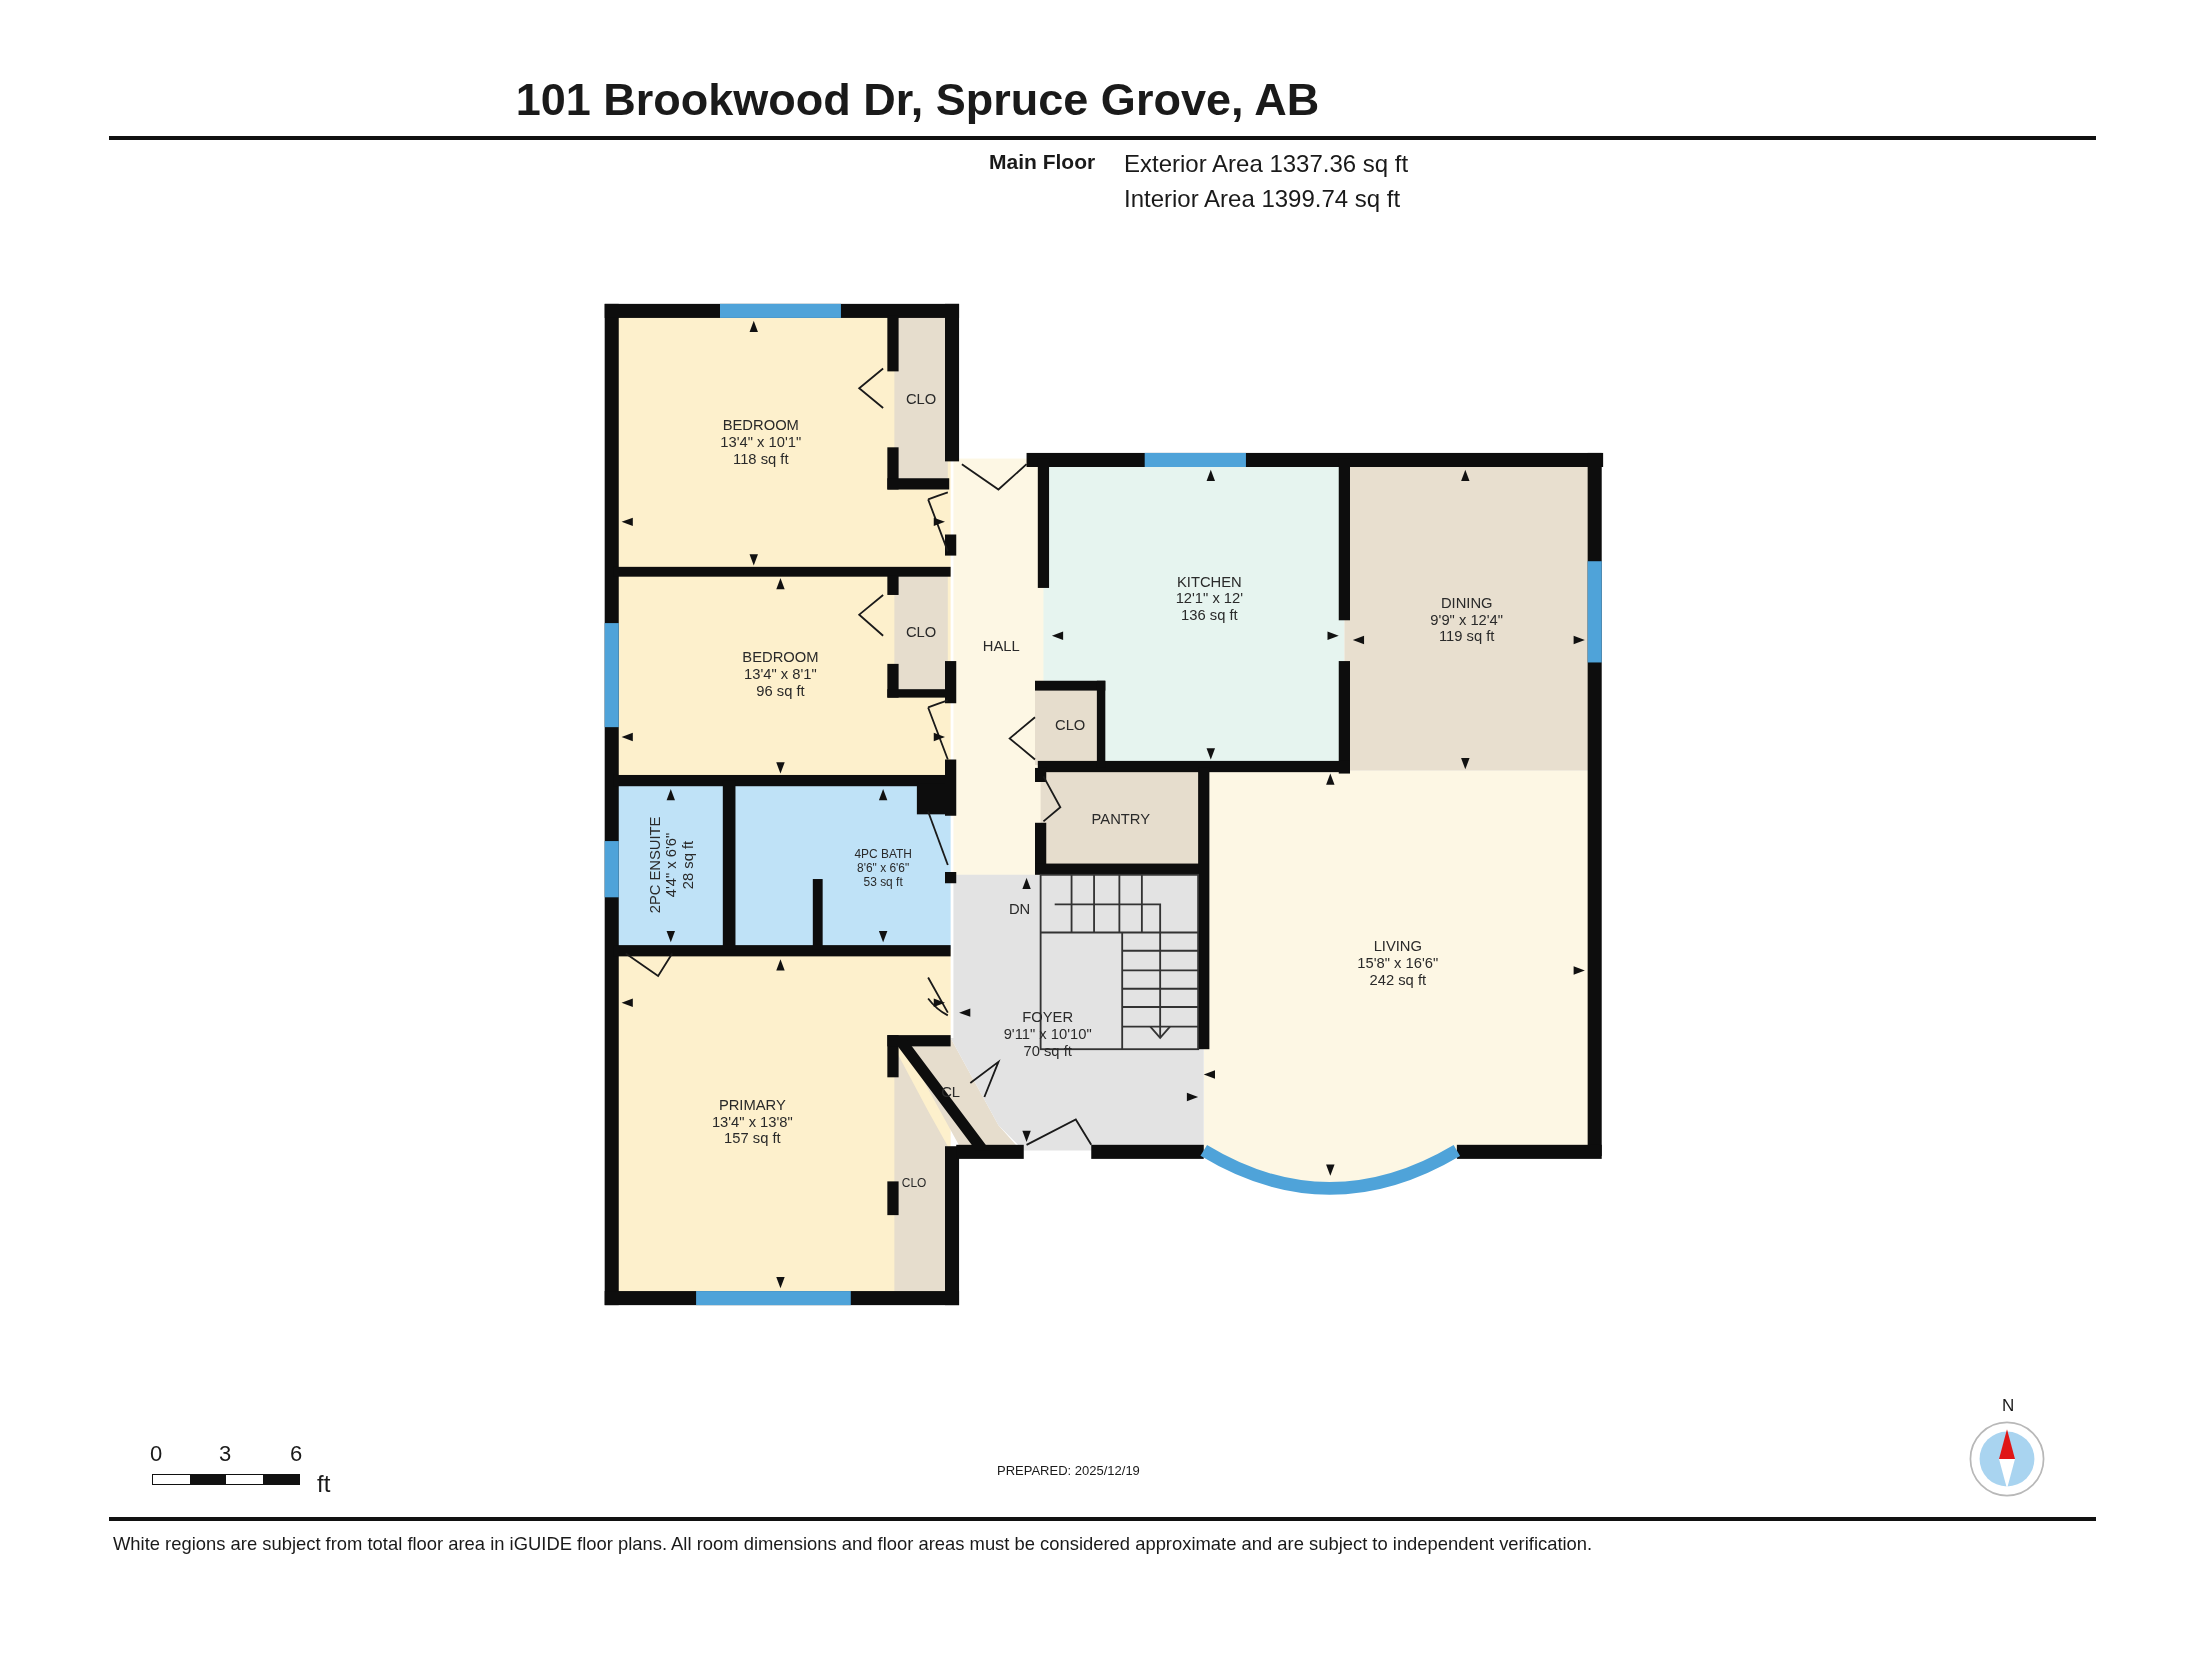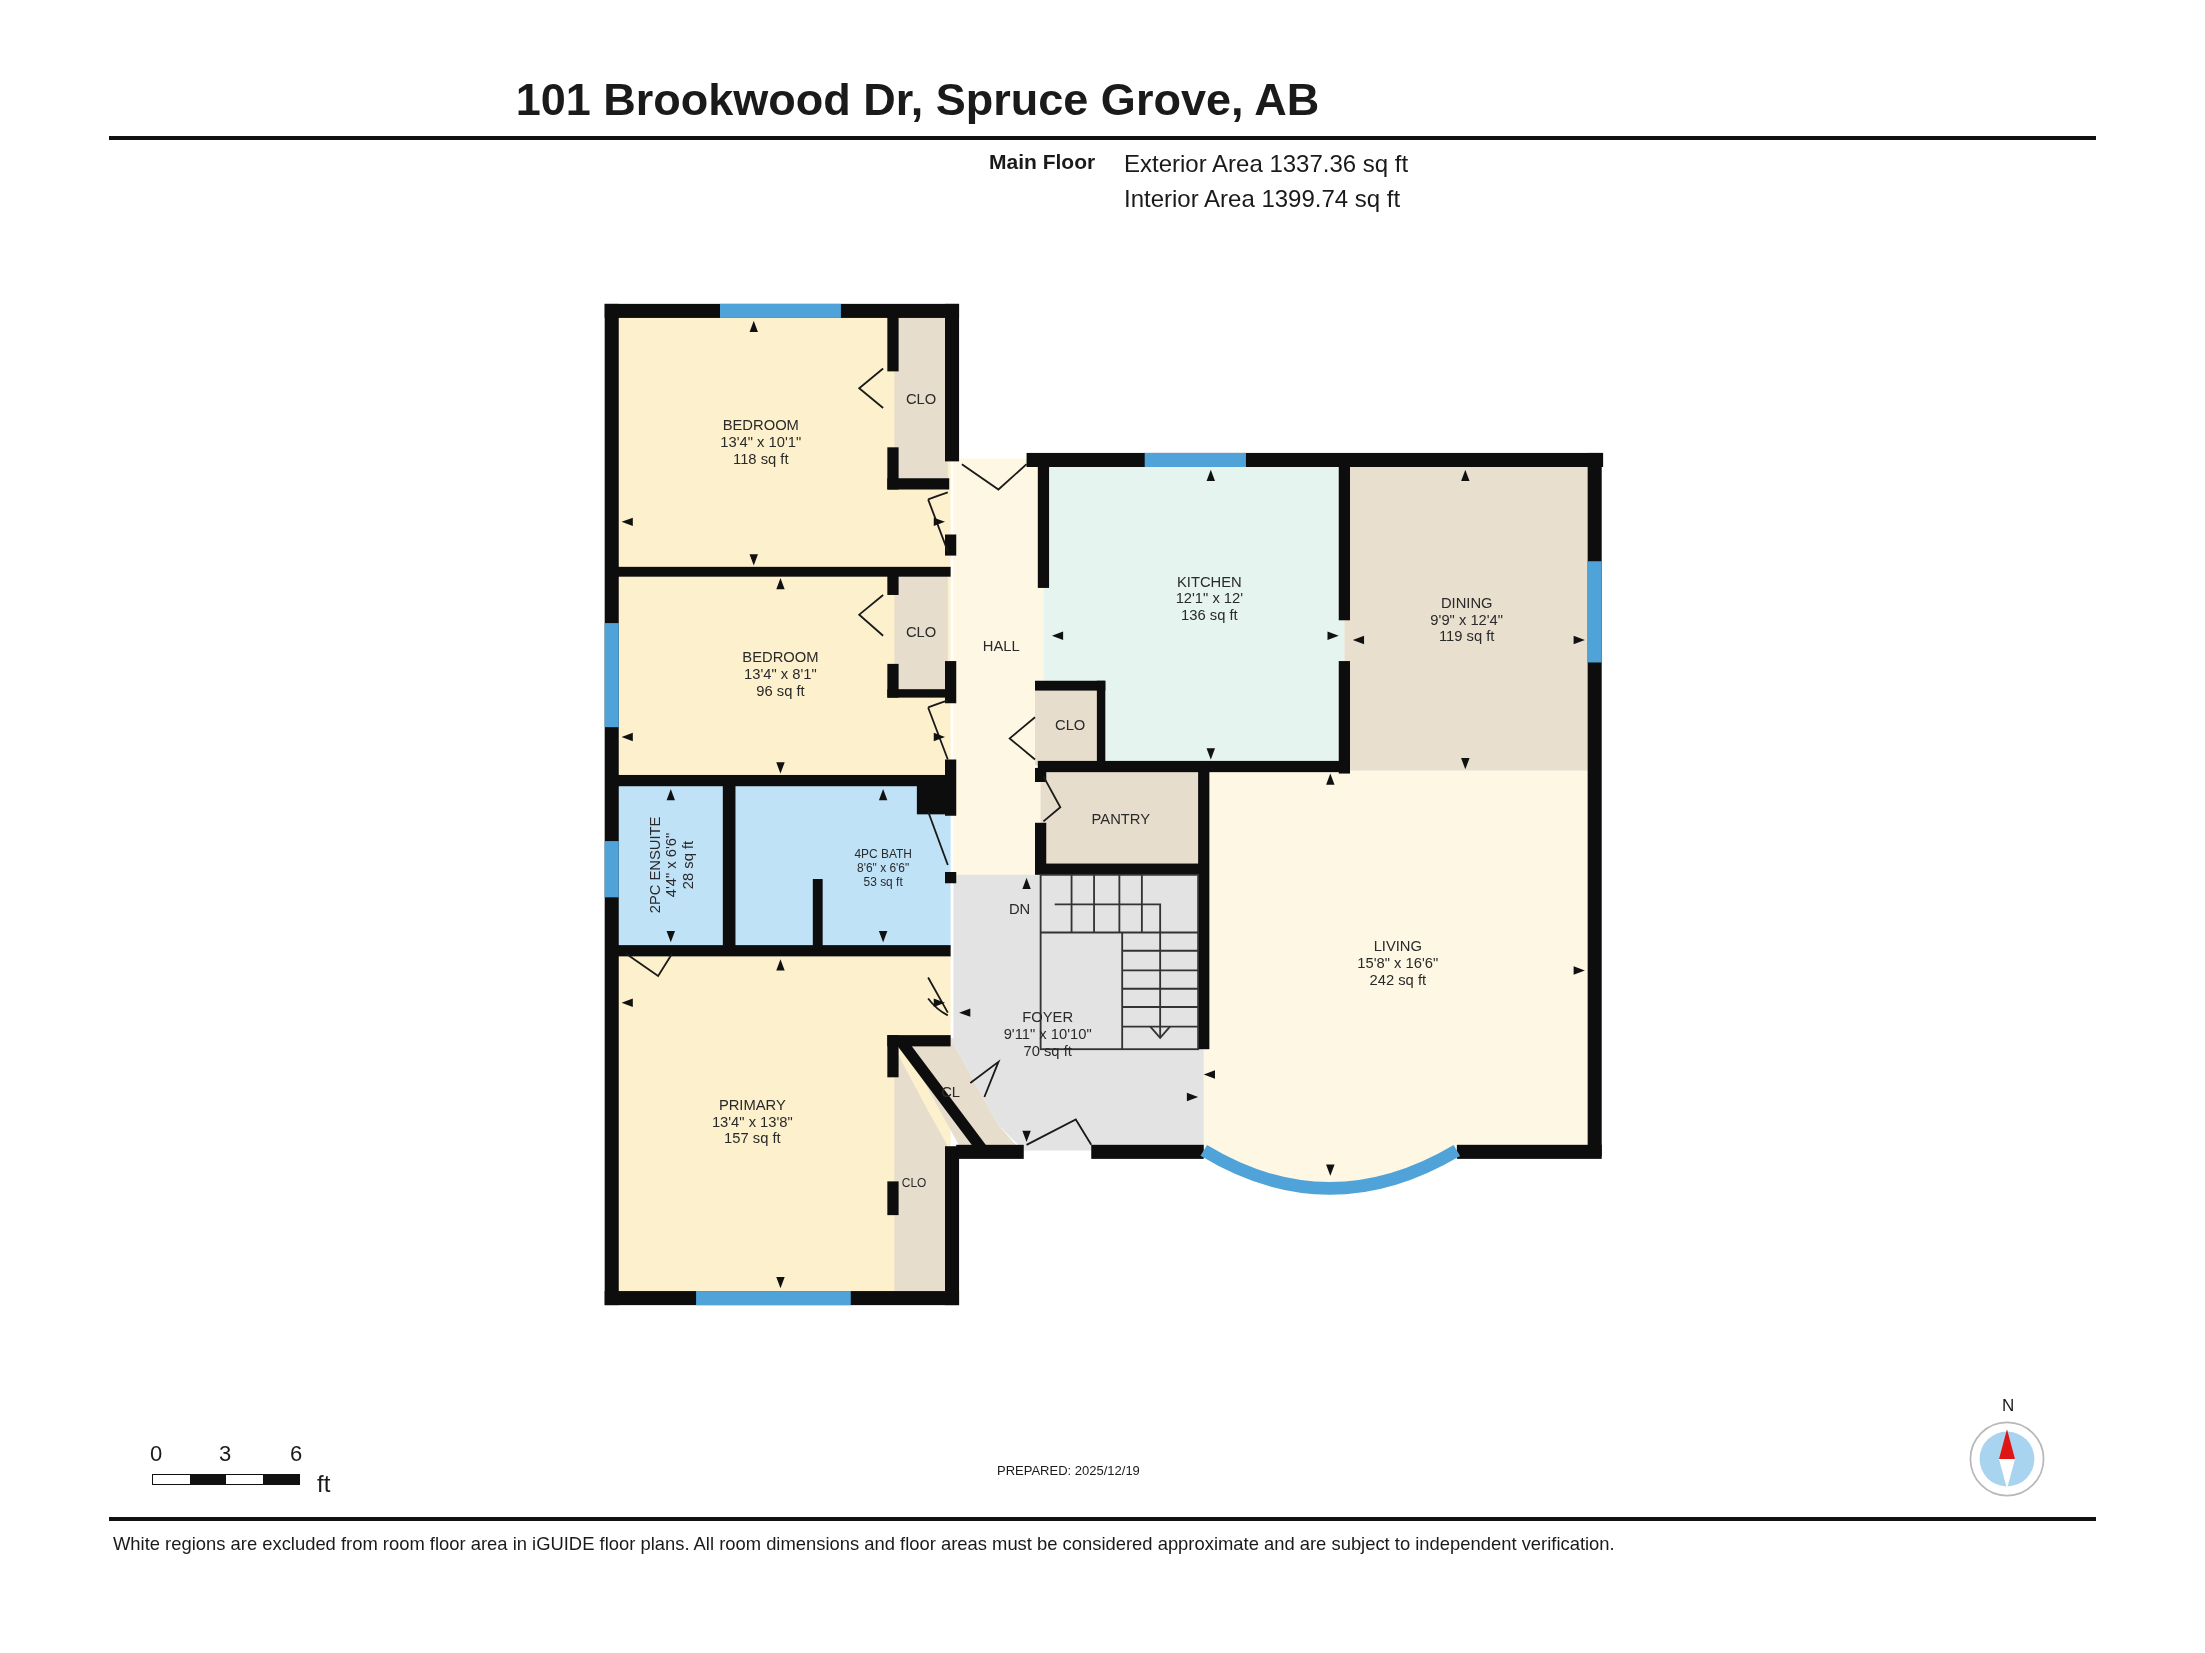--- a/index.html
+++ b/index.html
@@ -256,14 +256,14 @@
   <span class="compass-n">N</span>
   <svg width="80" height="80" viewBox="0 0 140 140" style="position:absolute;left:3.4px;top:23px">
     <circle cx="70" cy="70" r="64" fill="#ffffff" stroke="#b8b8b8" stroke-width="3"></circle>
     <circle cx="70" cy="70" r="48" fill="#a9d4f0"></circle>
     <polygon points="70,18 56,70 84,70" fill="#e01616"></polygon>
     <polygon points="70,122 56,70 84,70" fill="#ffffff"></polygon>
   </svg>
 </div>
 
 <div class="rule bottom"></div>
-<div class="disclaimer">White regions are excluded from room floor area in iGUIDE floor plans. All room dimensions and floor areas must be considered approximate and are subject to independent verification.</div>
+<div class="disclaimer">White regions are subject from total floor area in iGUIDE floor plans. All room dimensions and floor areas must be considered approximate and are subject to independent verification.</div>
 
 
 </body></html>

